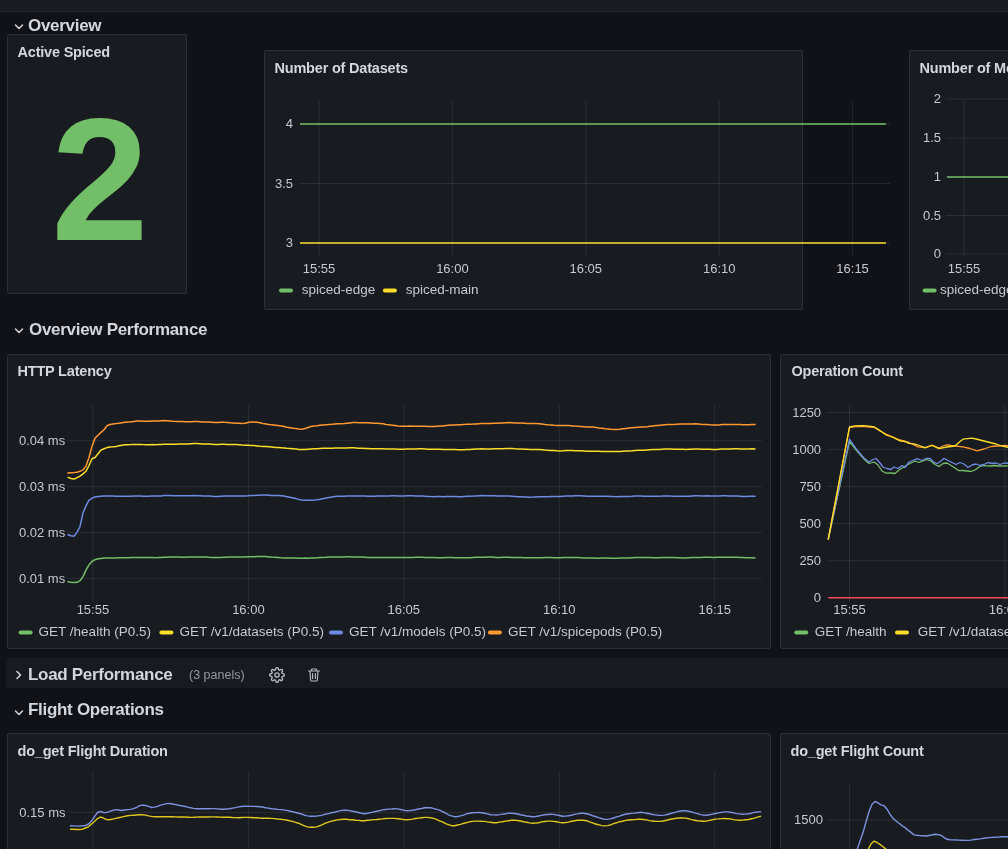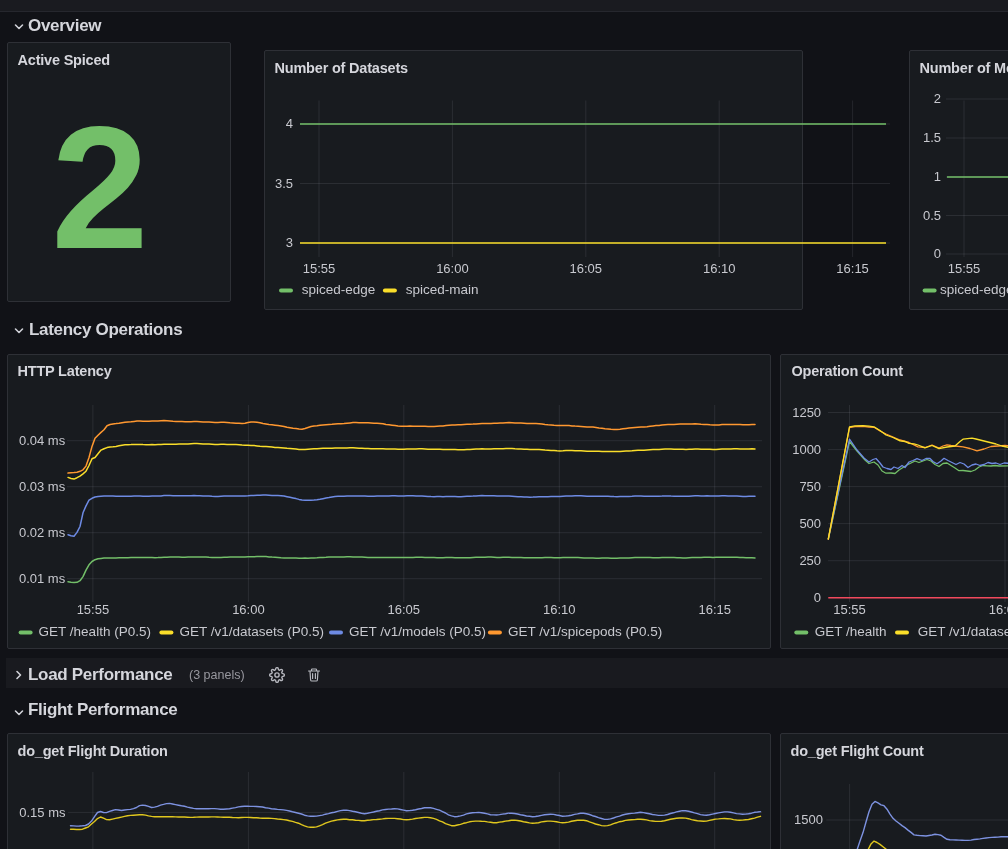--- a/index.html
+++ b/index.html
@@ -7,39 +7,39 @@
 svg text{font-family:"Liberation Sans", sans-serif;}
 </style></head><body>
 <div style="position:absolute;left:0;top:0;width:1008px;height:11px;background:#1a1b20;border-bottom:1px solid #26272e"></div>
 <svg style="position:absolute;left:13px;top:21px" width="12" height="12" viewBox="0 0 12 12">
     <path d="M2.5 4 L6 7.5 L9.5 4" fill="none" stroke="#d0d1d8" stroke-width="1.6" stroke-linecap="round" stroke-linejoin="round"></path>
   </svg>
 <div class="sechead" style="left:28px;top:16px">Overview</div>
 <svg style="position:absolute;left:13px;top:325px" width="12" height="12" viewBox="0 0 12 12">
     <path d="M2.5 4 L6 7.5 L9.5 4" fill="none" stroke="#d0d1d8" stroke-width="1.6" stroke-linecap="round" stroke-linejoin="round"></path>
   </svg>
-<div class="sechead" style="left:29px;top:320px">Latency Operations</div>
+<div class="sechead" style="left:29px;top:320px">Overview Performance</div>
 <div style="position:absolute;left:6px;top:658px;width:1002px;height:30px;background:#191a1f"></div>
 <svg style="position:absolute;left:13px;top:669px" width="12" height="12" viewBox="0 0 12 12">
     <path d="M4 2.5 L7.5 6 L4 9.5" fill="none" stroke="#d0d1d8" stroke-width="1.6" stroke-linecap="round" stroke-linejoin="round"></path>
   </svg>
 <div class="sechead" style="left:28px;top:664.5px">Load Performance</div>
 <div style="position:absolute;left:189px;top:668px;font-size:12.5px;color:#97979e">(3 panels)</div>
 <svg style="position:absolute;left:269px;top:667px" width="16" height="16" viewBox="0 0 24 24" fill="none" stroke="#b6b7be" stroke-width="2.1" stroke-linecap="round" stroke-linejoin="round">
     <circle cx="12" cy="12" r="3.2"></circle>
     <path d="M19.4 15a1.65 1.65 0 0 0 .33 1.82l.06.06a2 2 0 0 1 0 2.83 2 2 0 0 1-2.83 0l-.06-.06a1.65 1.65 0 0 0-1.82-.33 1.65 1.65 0 0 0-1 1.51V21a2 2 0 0 1-2 2 2 2 0 0 1-2-2v-.09A1.65 1.65 0 0 0 9 19.4a1.65 1.65 0 0 0-1.82.33l-.06.06a2 2 0 0 1-2.83 0 2 2 0 0 1 0-2.83l.06-.06a1.65 1.65 0 0 0 .33-1.82 1.65 1.65 0 0 0-1.51-1H3a2 2 0 0 1-2-2 2 2 0 0 1 2-2h.09A1.65 1.65 0 0 0 4.6 9a1.65 1.65 0 0 0-.33-1.82l-.06-.06a2 2 0 0 1 0-2.83 2 2 0 0 1 2.83 0l.06.06a1.65 1.65 0 0 0 1.82.33H9a1.65 1.65 0 0 0 1-1.51V3a2 2 0 0 1 2-2 2 2 0 0 1 2 2v.09a1.65 1.65 0 0 0 1 1.51 1.65 1.65 0 0 0 1.82-.33l.06-.06a2 2 0 0 1 2.83 0 2 2 0 0 1 0 2.83l-.06.06a1.65 1.65 0 0 0-.33 1.82V9a1.65 1.65 0 0 0 1.51 1H21a2 2 0 0 1 2 2 2 2 0 0 1-2 2h-.09a1.65 1.65 0 0 0-1.51 1z"></path>
   </svg>
 <svg style="position:absolute;left:306px;top:667px" width="16" height="16" viewBox="0 0 16 16">
     <path d="M2.5 4 H13.5 M5.5 4 V2.8 A0.8 0.8 0 0 1 6.3 2 H9.7 A0.8 0.8 0 0 1 10.5 2.8 V4 M4 4 L4.6 13 A1.2 1.2 0 0 0 5.8 14 H10.2 A1.2 1.2 0 0 0 11.4 13 L12 4 M6.6 6.5 V11.5 M9.4 6.5 V11.5" fill="none" stroke="#b6b7be" stroke-width="1.2" stroke-linecap="round"></path>
   </svg>
 <svg style="position:absolute;left:13px;top:707px" width="12" height="12" viewBox="0 0 12 12">
     <path d="M2.5 4 L6 7.5 L9.5 4" fill="none" stroke="#d0d1d8" stroke-width="1.6" stroke-linecap="round" stroke-linejoin="round"></path>
   </svg>
-<div class="sechead" style="left:28px;top:700px">Flight Performance</div>
-<div class="panel" style="left:7px;top:42px;width:224px;height:260px">
+<div class="sechead" style="left:28px;top:700px">Flight Operations</div>
+<div class="panel" style="left:7px;top:34px;width:180px;height:260px">
     <svg width="184" height="260" viewBox="0 0 184 260" style="position:absolute;left:0;top:0">
       <text x="9.5" y="22" font-size="14.5" font-weight="600" fill="#d5d6dc" letter-spacing="-0.2">Active Spiced</text>
       <text x="91.8" y="205" text-anchor="middle" font-size="175" font-weight="700" fill="#73BF69">2</text>
     </svg>
   </div>
 <div class="panel" style="left:264px;top:50px;width:539px;height:260px">
     <svg width="637" height="260" viewBox="0 0 637 260" style="position:absolute;left:0;top:0">
       <text x="9.5" y="22" font-size="14.5" font-weight="600" fill="#d5d6dc" letter-spacing="-0.2">Number of Datasets</text>
       <line x1="35" y1="73" x2="625" y2="73" stroke="rgba(204,204,220,0.11)" stroke-width="1"></line>
       <text x="28" y="77.3" text-anchor="end" font-size="13" fill="#c8c9cf">4</text>

